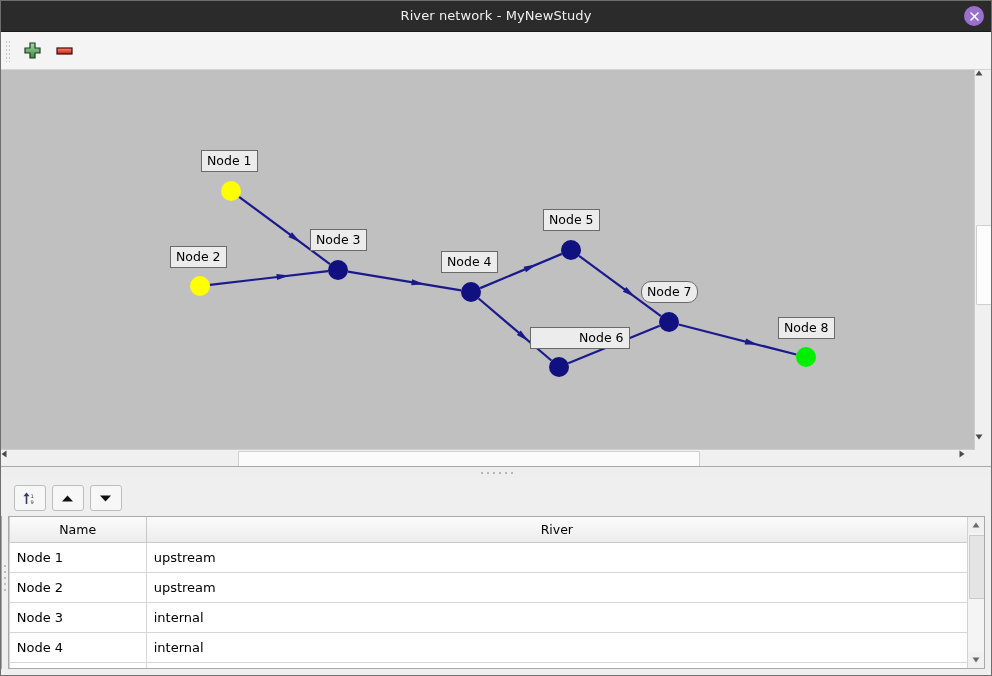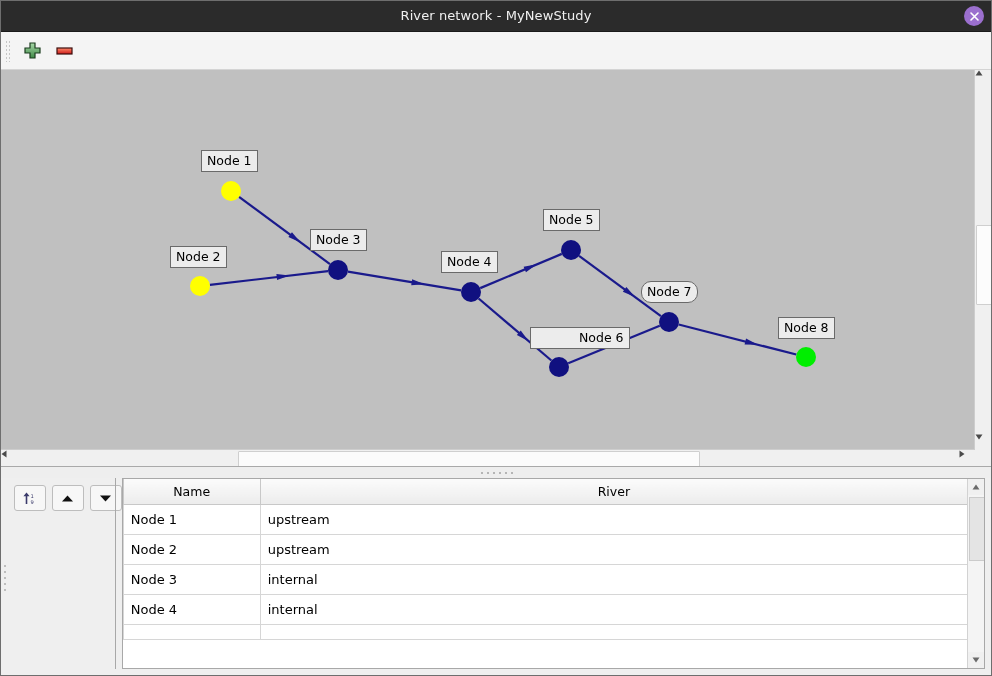--- a/index.html
+++ b/index.html
@@ -56,21 +56,21 @@
 
   
   .splitter{flex:0 0 auto;height:11px;background:#eeeeee;border-top:1px solid #a9a9a9;
             display:flex;align-items:center;justify-content:center;cursor:row-resize;}
   .splitter .dots{width:34px;height:4px;
         background-image:radial-gradient(#b5b5b5 1px,transparent 1px);
         background-size:6px 4px;}
 
   
   .bottom{flex:1 1 auto;display:flex;min-height:0;background:#efefef;}
-  .pane{display:flex;flex-direction:row;min-width:0;}
+  .pane{display:flex;flex-direction:column;min-width:0;}
   .pane.left{width:711px;}
   .pane.right{flex:1 1 auto;}
   .pane-toolbar{height:36px;flex:0 0 auto;display:flex;align-items:center;gap:6px;
                 padding:2px 0 0 6px;background:#efefef;}
   .sbtn{width:30px;height:24px;border:1px solid #bdbdbd;border-radius:3px;background:#f7f7f7;
         display:flex;align-items:center;justify-content:center;cursor:pointer;}
 
   .tablewrap{flex:1 1 auto;position:relative;background:#fff;margin:0 0 6px 0;
              border:1px solid #a8a8a8;overflow:hidden;min-height:0;}
   .pane.left .tablewrap{margin-left:0;border-left:0;}

